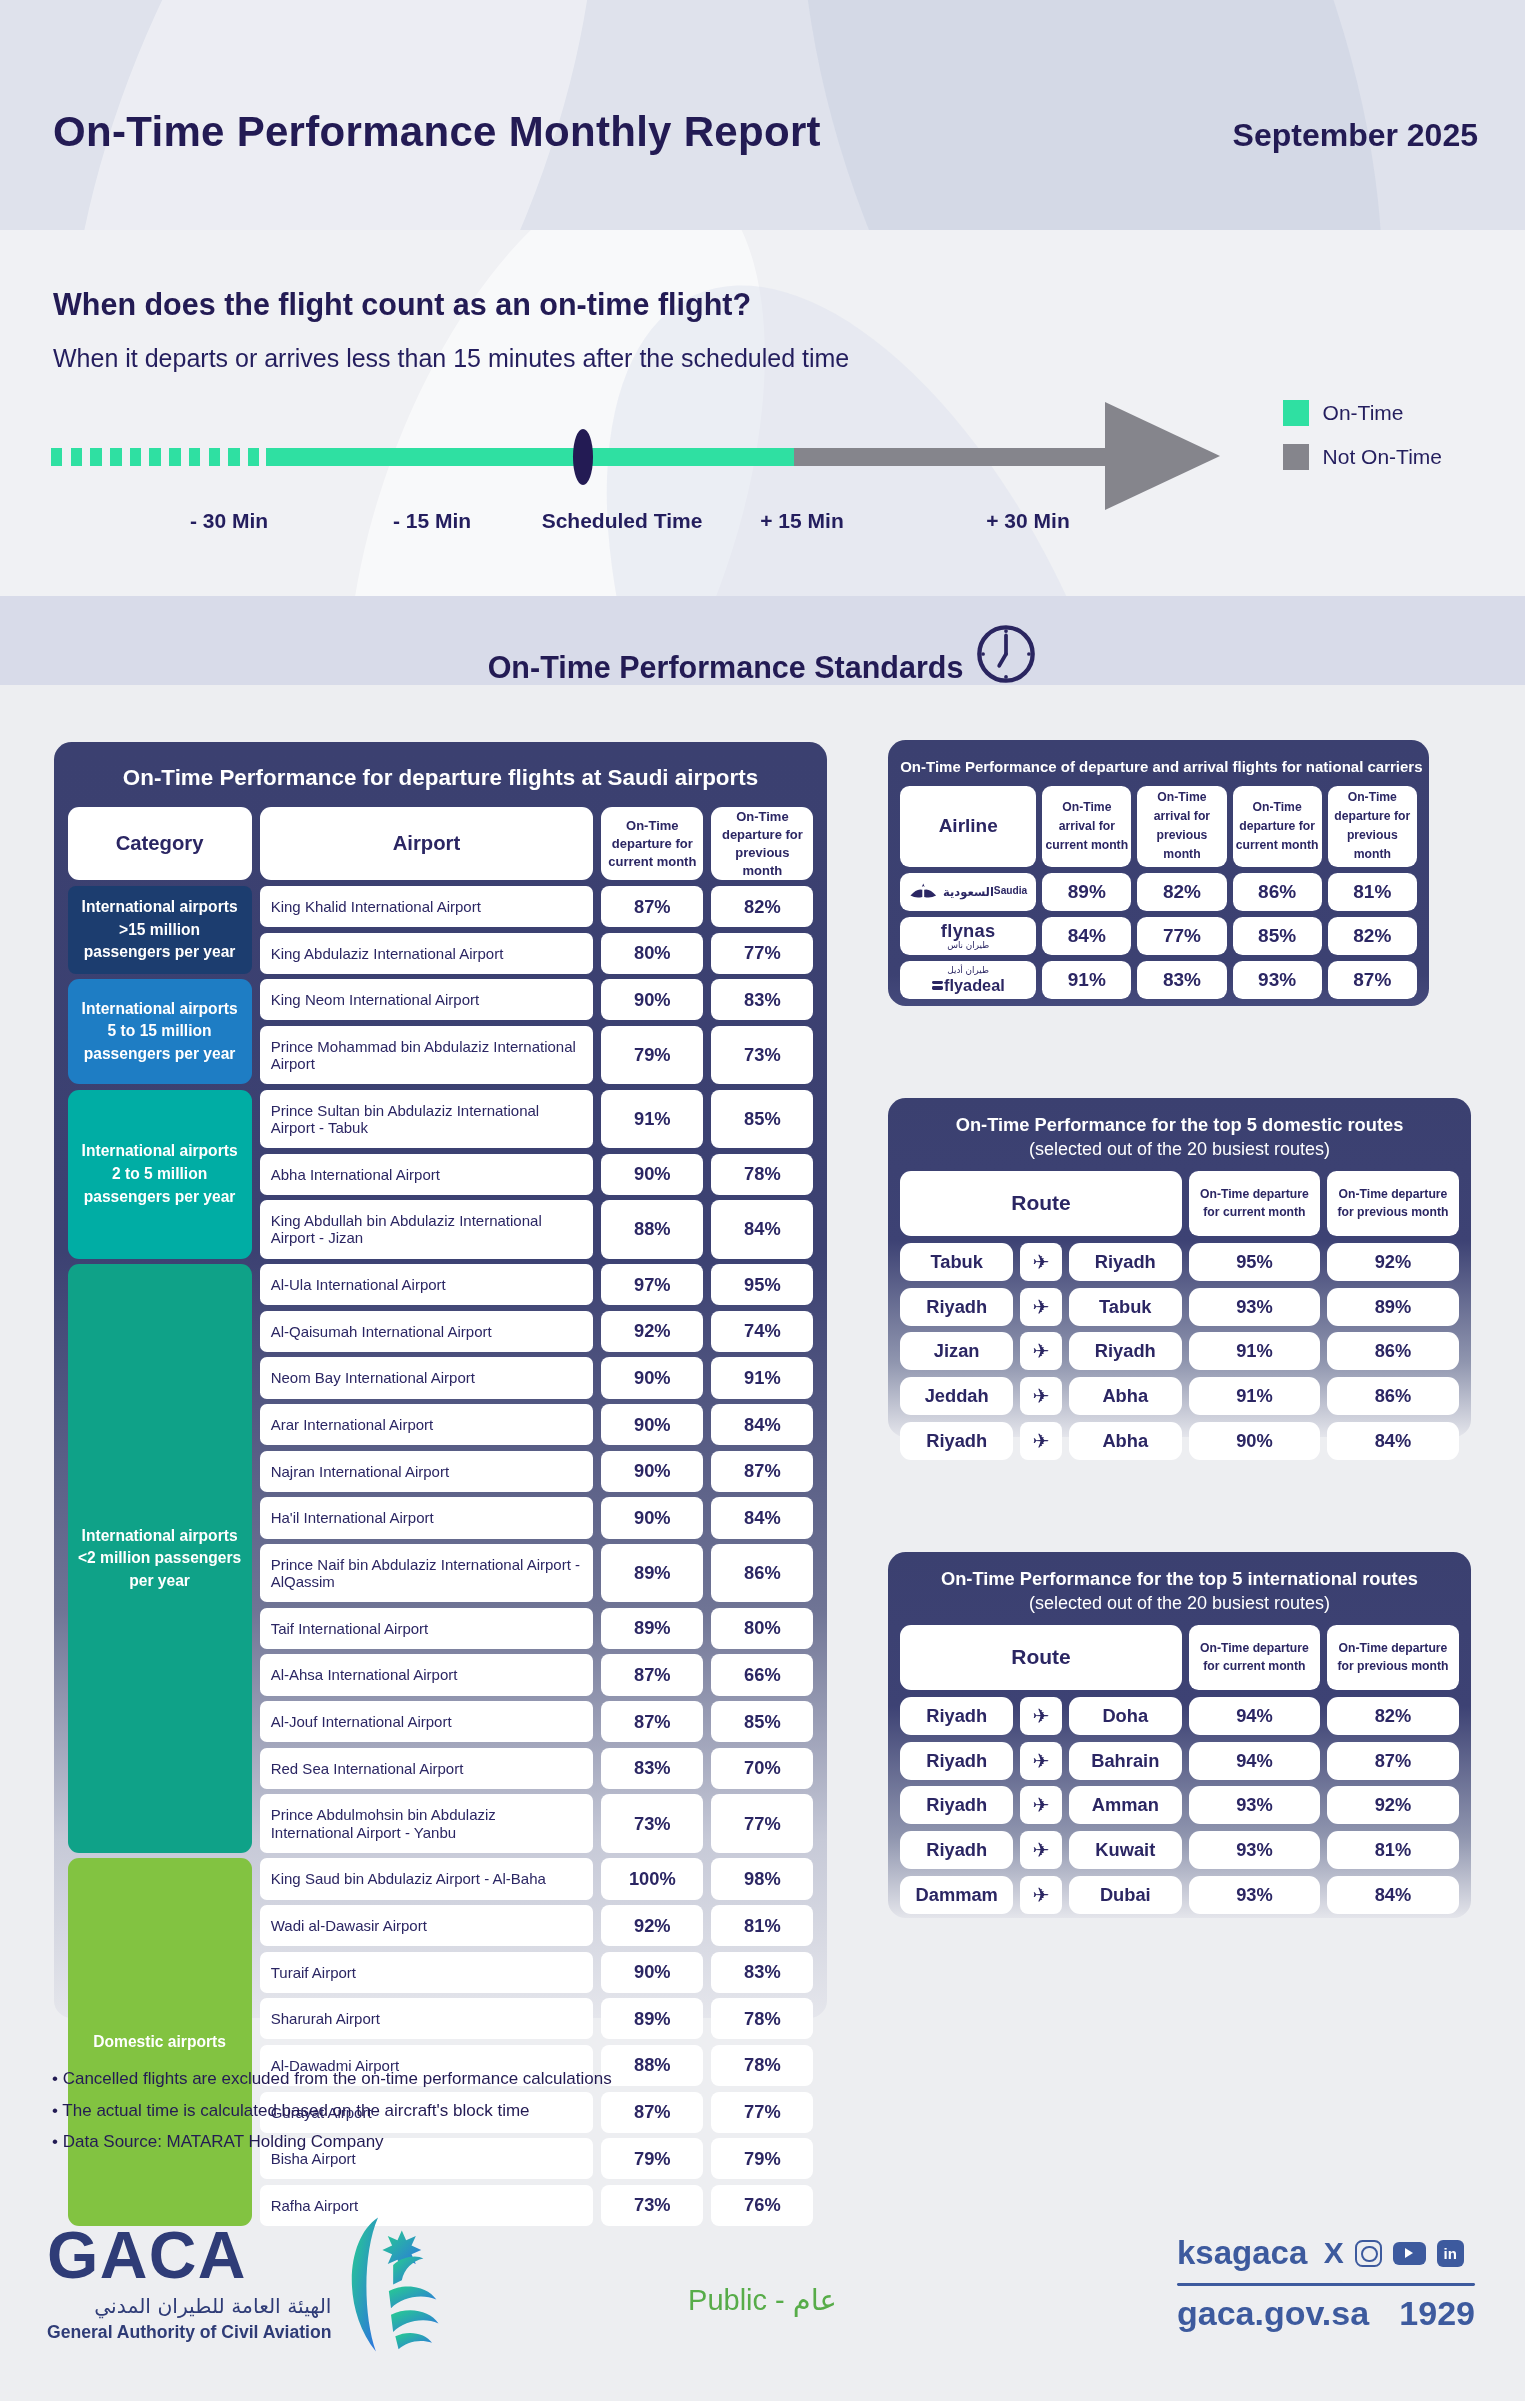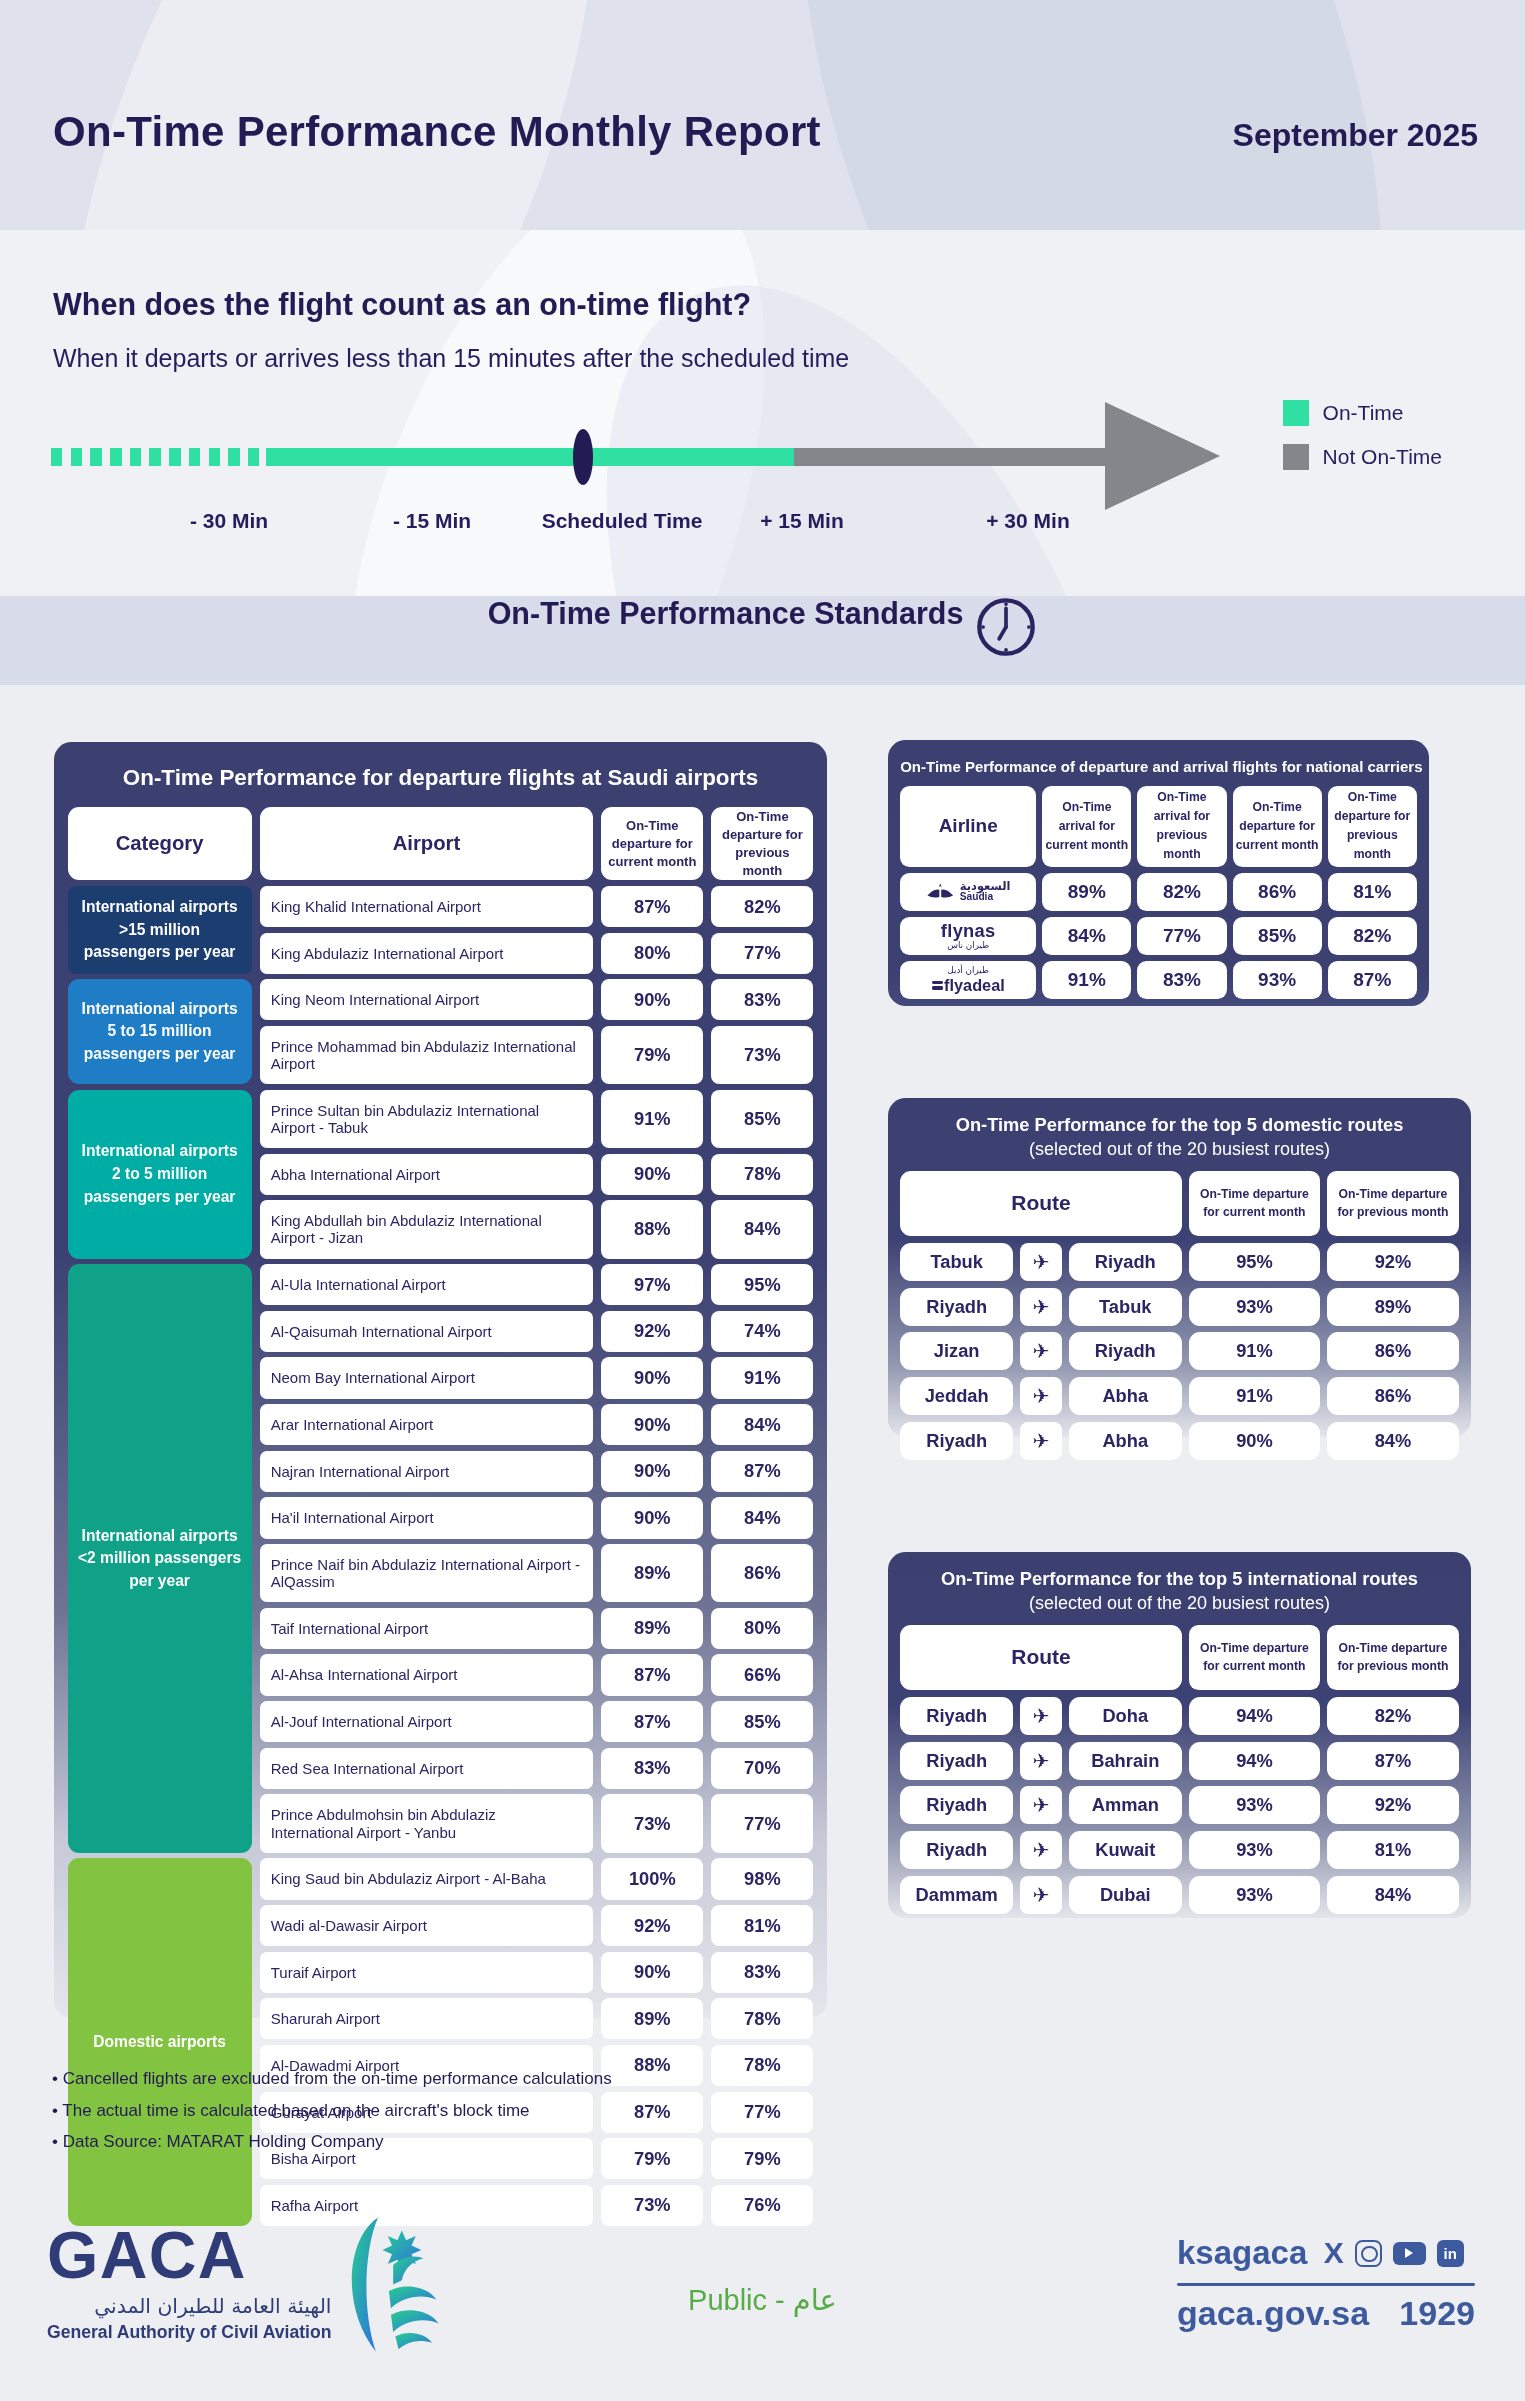--- a/index.html
+++ b/index.html
@@ -7,21 +7,21 @@
     --green:#2FE0A2; --gray:#85858C; --blue-link:#3D5A9E; --pub:#57AC49;
   }
   *{box-sizing:border-box}
   body{margin:0;background:#c9cbd2}
   .page{position:relative;width:1525px;height:2401px;margin:0 auto;overflow:hidden;
         background:#edeef1;font-family:"Liberation Sans","DejaVu Sans",sans-serif;color:var(--ink)}
   
   .band-top{position:absolute;left:0;top:0;width:100%;height:230px;background:#dfe2ec;overflow:hidden}
   .band-mid{position:absolute;left:0;top:230px;width:100%;height:366px;background:#f0f1f4;overflow:hidden}
   .band-std{position:absolute;left:0;top:596px;width:100%;height:89px;background:#d8dbe9;
-            display:flex;align-items:flex-start;justify-content:center;gap:12px}
+            display:flex;align-items:flex-end;justify-content:center;gap:12px}
   .deco{position:absolute;border-radius:50%}
   
   .rtitle{position:absolute;left:53px;top:108px;font-size:42px;font-weight:800;color:var(--head);letter-spacing:0.3px}
   .rdate{position:absolute;right:47px;top:117px;font-size:32px;font-weight:700;color:var(--head)}
   
   .intro-h{position:absolute;left:53px;top:287px;font-size:30.5px;font-weight:800;color:var(--head)}
   .intro-s{position:absolute;left:53px;top:344px;font-size:25px;font-weight:400;color:var(--ink)}
   
   .timeline{position:absolute;left:0;top:380px;width:1525px;height:183px}
   .tl-dashes{position:absolute;left:51px;top:68px;width:216px;height:17.6px;
@@ -277,21 +277,21 @@
       <div class="cell car-h">On-Time departure for current month</div>
       <div class="cell car-h">On-Time departure for previous month</div>
 
       <div class="cell logo-cell">
         <div class="logo-row">
           <svg width="28.5" height="20.3" viewBox="0 0 60 40">
             <path d="M30 2 l3 7 -3 -2 -3 2 z" fill="#2B2663"></path>
             <path d="M3 27 Q17 11 28 15 L28 30 Q15 34 3 27 Z" fill="#2B2663"></path>
             <path d="M57 27 Q43 11 32 15 L32 30 Q45 34 57 27 Z" fill="#2B2663"></path>
           </svg>
-          <span style="display:flex;flex-direction:column;align-items:flex-start">
+          <span style="display:flex;flex-direction:row;align-items:flex-start">
             <span class="ar saudia-ar" dir="rtl">السعودية</span>
             <span class="saudia-en">Saudia</span>
           </span>
         </div>
       </div>
       <div class="cell car-v">89%</div>
       <div class="cell car-v">82%</div>
       <div class="cell car-v">86%</div>
       <div class="cell car-v">81%</div>
 

